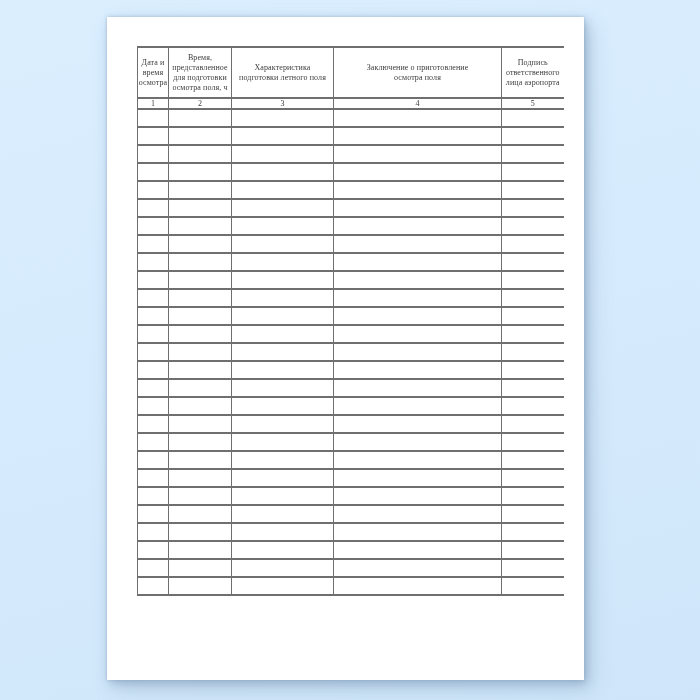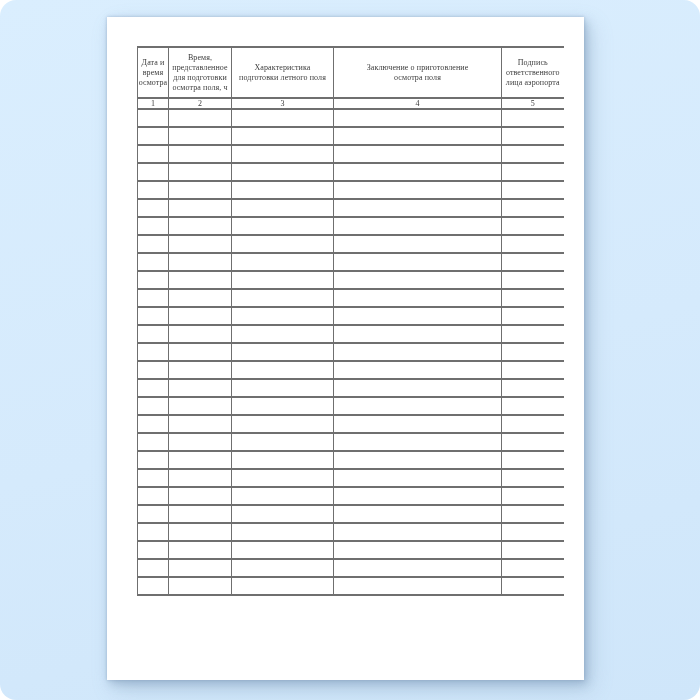--- a/index.html
+++ b/index.html
@@ -12,21 +12,20 @@
   html, body { width: 700px; height: 700px; }
   body {
     font-family: "Liberation Serif", "DejaVu Serif", serif;
     overflow: hidden;
   }
   .scene {
     position: relative;
     width: 700px;
     height: 700px;
     background: linear-gradient(165deg, #daeefe 0%, var(--background) 55%, #cfe6fa 100%);
-    border-radius: 16px;
   }
   .paper {
     position: absolute;
     left: 107px;
     top: 17px;
     width: 477px;
     height: 663px;
     background: var(--paper);
     box-shadow:
       0 0 3px rgba(125, 152, 182, 0.55),

